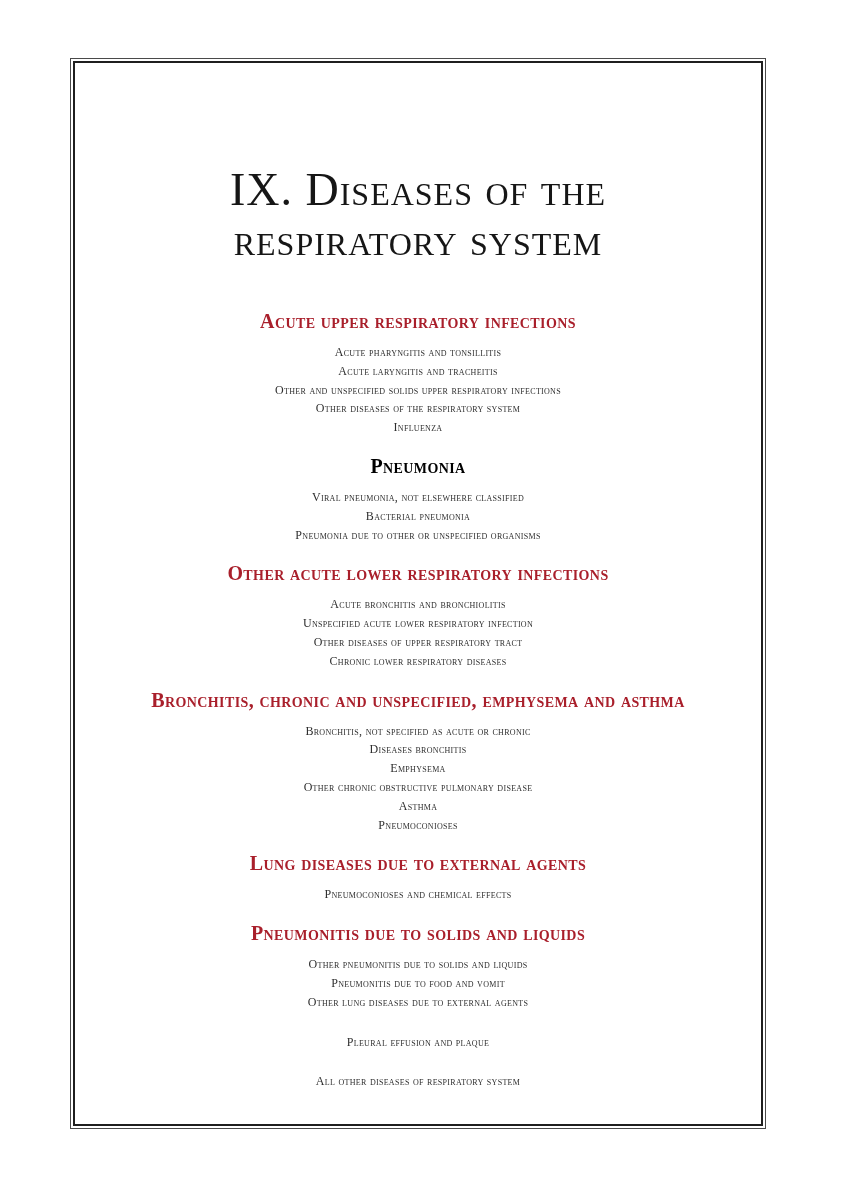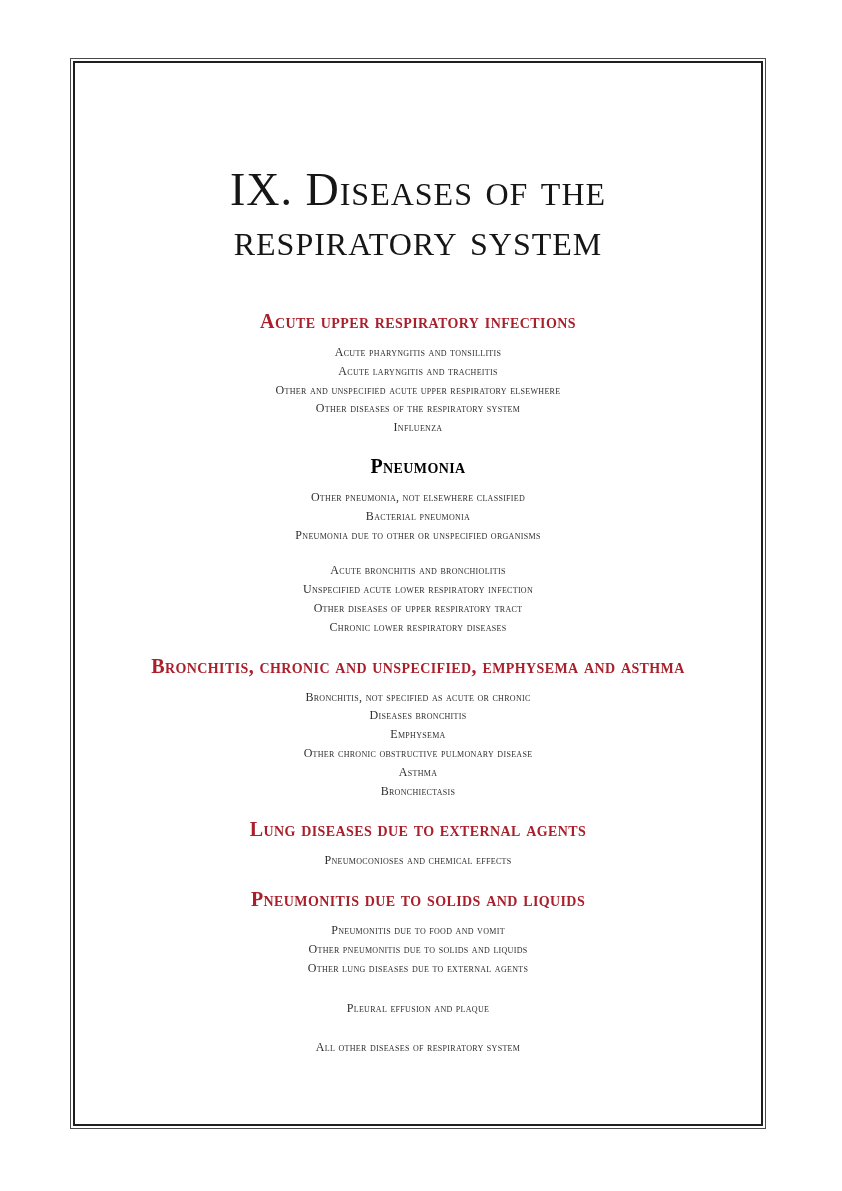--- a/index.html
+++ b/index.html
@@ -91,53 +91,54 @@
       <h1 class="page-title">
         <span class="title-line">IX. Diseases of the</span>
         <span class="title-line">respiratory system</span>
       </h1>
 
       <div class="sections" id="sections">
           <div class="section">
             <h2 class="section-heading" style="color: rgb(169, 31, 43);">Acute upper respiratory infections</h2>
             <p class="list-item">Acute pharyngitis and tonsillitis</p>
             <p class="list-item">Acute laryngitis and tracheitis</p>
-            <p class="list-item">Other and unspecified acute upper respiratory elsewhere</p>
+            <p class="list-item">Other and unspecified solids upper respiratory infections</p>
             <p class="list-item">Other diseases of the respiratory system</p>
             <p class="list-item">Influenza</p>
           </div>
           <div class="section">
             <h2 class="section-heading" style="color: #000000;">Pneumonia</h2>
-            <p class="list-item">Other pneumonia, not elsewhere classified</p>
+            <p class="list-item">Viral pneumonia, not elsewhere classified</p>
             <p class="list-item">Bacterial pneumonia</p>
             <p class="list-item">Pneumonia due to other or unspecified organisms</p>
           </div>
           <div class="section">
+            <h2 class="section-heading" style="color: rgb(169, 31, 43);">Other acute lower respiratory infections</h2>
             <p class="list-item">Acute bronchitis and bronchiolitis</p>
             <p class="list-item">Unspecified acute lower respiratory infection</p>
             <p class="list-item">Other diseases of upper respiratory tract</p>
             <p class="list-item">Chronic lower respiratory diseases</p>
           </div>
           <div class="section">
             <h2 class="section-heading" style="color: rgb(169, 31, 43);">Bronchitis, chronic and unspecified, emphysema and asthma</h2>
             <p class="list-item">Bronchitis, not specified as acute or chronic</p>
             <p class="list-item">Diseases bronchitis</p>
             <p class="list-item">Emphysema</p>
             <p class="list-item">Other chronic obstructive pulmonary disease</p>
             <p class="list-item">Asthma</p>
-            <p class="list-item">Bronchiectasis</p>
+            <p class="list-item">Pneumoconioses</p>
           </div>
           <div class="section">
             <h2 class="section-heading" style="color: rgb(169, 31, 43);">Lung diseases due to external agents</h2>
             <p class="list-item">Pneumoconioses and chemical effects</p>
           </div>
           <div class="section">
             <h2 class="section-heading" style="color: rgb(169, 31, 43);">Pneumonitis due to solids and liquids</h2>
+            <p class="list-item">Other pneumonitis due to solids and liquids</p>
             <p class="list-item">Pneumonitis due to food and vomit</p>
-            <p class="list-item">Other pneumonitis due to solids and liquids</p>
             <p class="list-item">Other lung diseases due to external agents</p>
           </div>
           <div class="section no-heading">
             <p class="list-item">Pleural effusion and plaque</p>
           </div>
           <div class="section no-heading">
             <p class="list-item">All other diseases of respiratory system</p>
           </div>
         </div>
 

